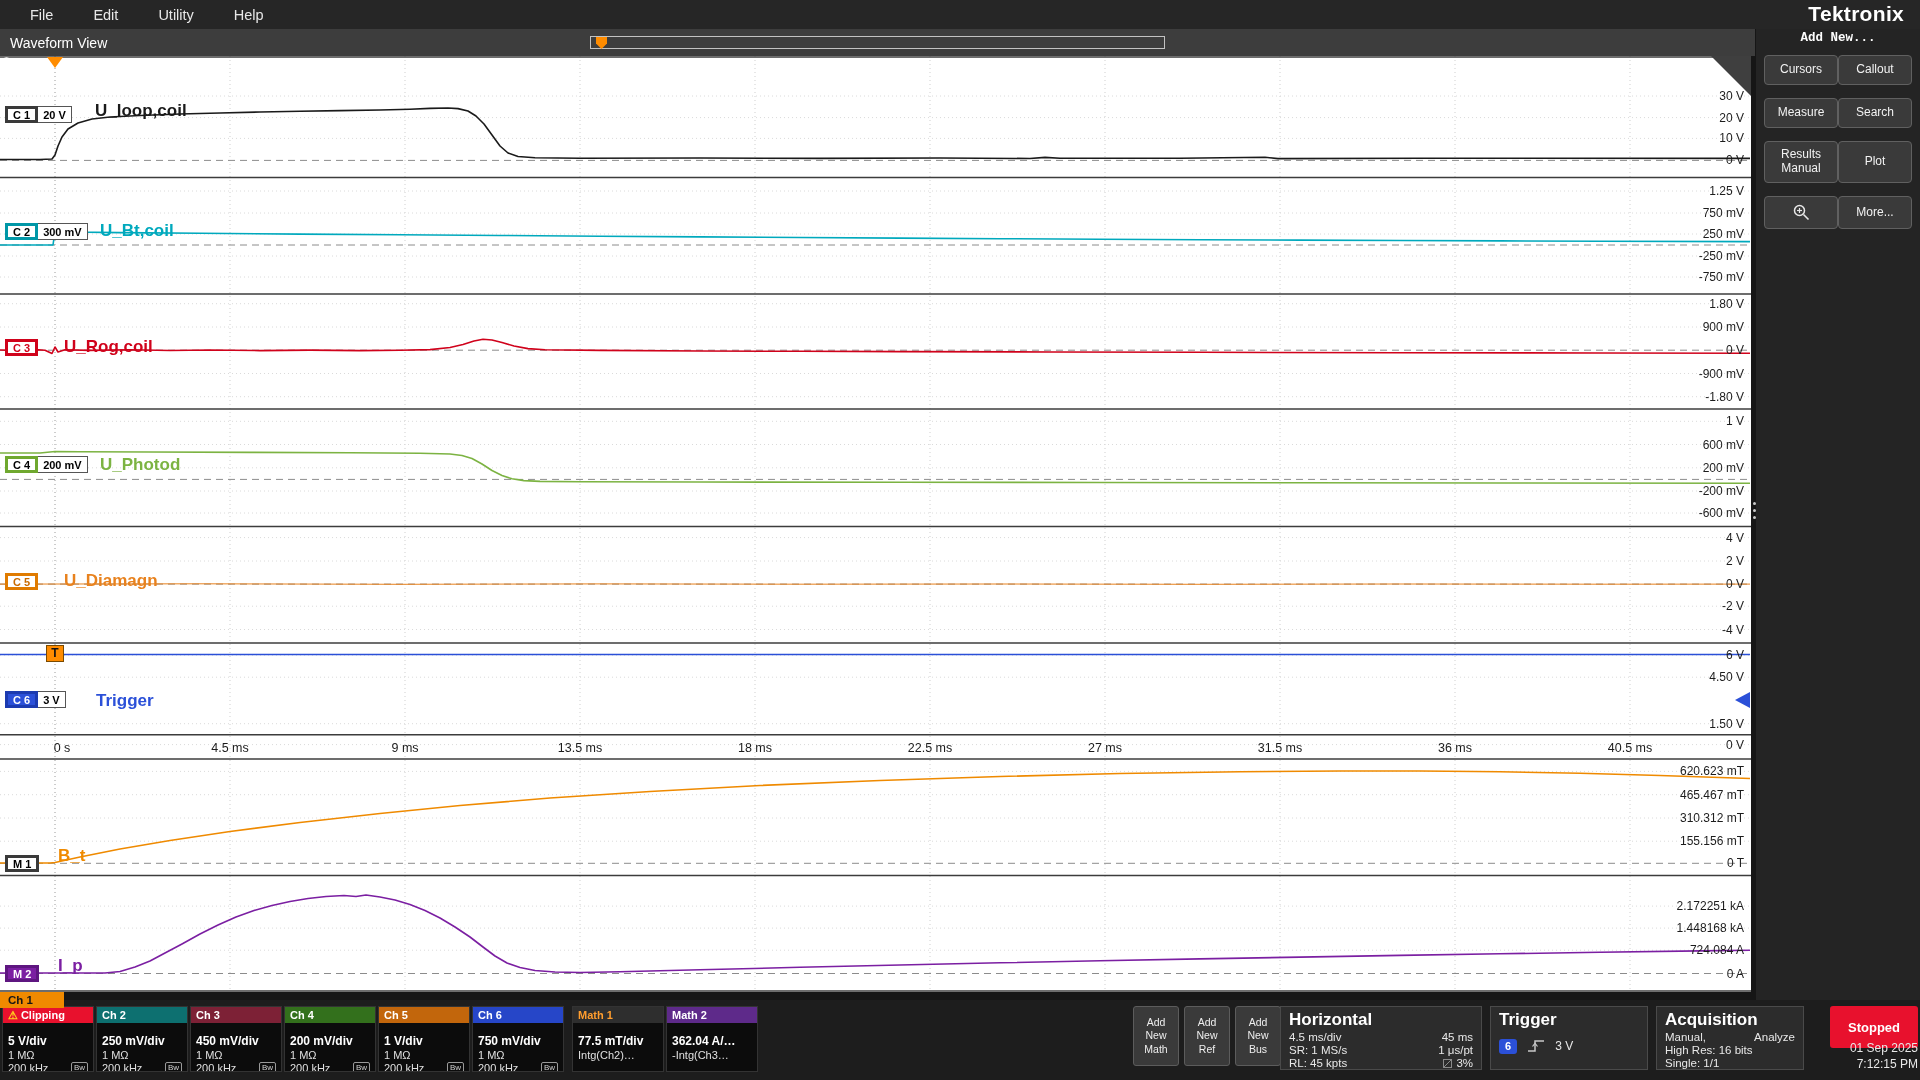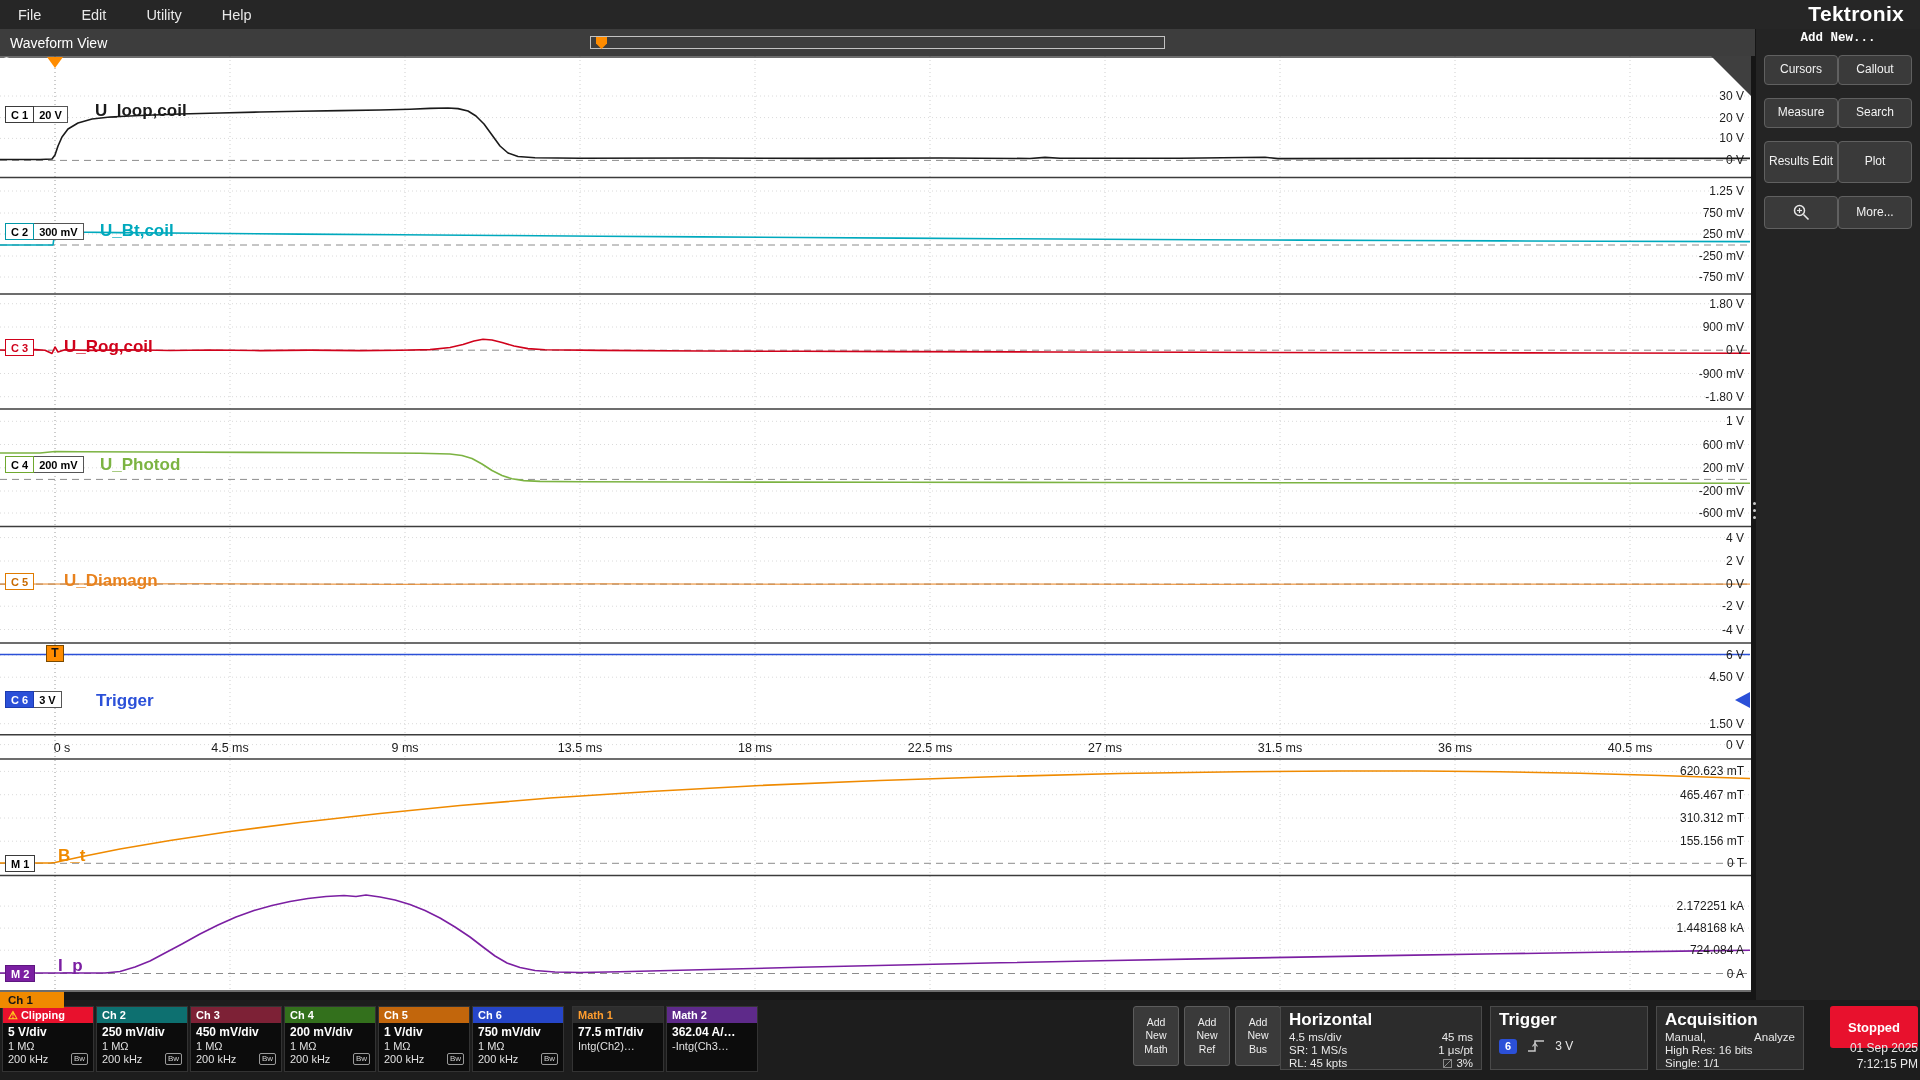--- a/index.html
+++ b/index.html
@@ -5,39 +5,39 @@
   * { box-sizing: border-box; }
   html,body { margin:0; padding:0; }
   body {
     width:1920px; height:1080px; position:relative; overflow:hidden;
     background:#161616; font-family:"Liberation Sans", sans-serif;
     -webkit-font-smoothing:antialiased;
   }
   
   .menu-bar { position:absolute; top:0; left:0; width:1920px; height:29px;
     background:#262626; display:flex; align-items:center; color:#e8e8e8; }
-  #menu-items { display:flex; align-items:center; padding-left:18px; }
+  #menu-items { display:flex; align-items:center; padding-left:30px; }
   .menu-item { margin-right:40px; font-size:14.5px; cursor:default; }
   .logo { position:absolute; right:16px; top:2px; font-size:21px; font-weight:bold;
     color:#ffffff; letter-spacing:.3px; }
   
   .titlebar { position:absolute; top:29px; left:0; width:1755px; height:27px;
     background:#3d3d3d; color:#fff; font-size:14px; display:flex; align-items:center;
     padding-left:10px; }
   .navigator { position:absolute; left:590px; top:7px; width:575px; height:13px;
     border:1px solid #c2c2c2; }
   .nav-marker { position:absolute; left:5px; top:0; width:11px; height:12px;
     background:#ff8c00; clip-path:polygon(0 0,100% 0,100% 55%,50% 100%,0 55%); }
   
   .plot { position:absolute; top:56px; left:0; width:1751px; height:936px; background:#ffffff; }
   .plot svg { position:absolute; left:0; top:0; }
   .plot svg text { font-family:"Liberation Sans", sans-serif; }
   .ch-badge { position:absolute; left:5px; display:flex; height:17px; font-size:11px;
     font-weight:bold; z-index:3; }
-  .ch-badge .tag { border:1px solid #c4b5fd; background:#fff; color:#000;
+  .ch-badge .tag { border:3px solid #c4b5fd; background:#fff; color:#000;
     padding:0 5px; display:flex; align-items:center; }
   .ch-badge .scale { border:1px solid #555; border-left:none; background:#fff;
     color:#000; padding:0 5px; display:flex; align-items:center; }
   .t-badge { position:absolute; left:46px; top:589px; width:18px; height:17px;
     background:#ff8c00; border:1px solid #7a4a00; color:#111; font-weight:bold;
     font-size:12px; text-align:center; line-height:15px; z-index:3; }
   .zoom-corner { position:absolute; right:0; top:0; width:0; height:0;
     border-top:40px solid #3f3f3f; border-left:40px solid transparent; z-index:4; }
   .zoom-glyph { position:absolute; right:4px; top:4px; z-index:5; }
   .ch1-tab { position:absolute; left:0; top:992px; width:64px; height:16px;
@@ -59,21 +59,21 @@
   .sbtn.tall { min-height:42px; }
   .sbtn.mid  { min-height:33px; }
   
   .bottom-bar { position:absolute; left:0; top:1000px; width:1920px; height:80px;
     background:#1d1d1d; }
   #bottom-badges { position:absolute; left:2px; top:6px; display:flex; gap:2px; }
   .badge { width:92px; height:66px; background:#0c0c0c; border:1px solid #333;
     overflow:hidden; }
   .badge .bhead { height:16px; font-size:11px; font-weight:bold; color:#fff;
     display:flex; align-items:center; gap:3px; padding:0 5px; }
-  .badge .brow1 { font-size:12px; font-weight:bold; color:#fff; padding:2px 5px 0; }
+  .badge .brow1 { font-size:12px; font-weight:bold; color:#fff; padding:11px 5px 0; }
   .badge .brow2 { font-size:11px; color:#e0e0e0; padding:1px 5px 0; }
   .badge .brow3 { font-size:11px; color:#e0e0e0; padding:1px 5px 0;
     display:flex; justify-content:space-between; align-items:center; }
   .bw { font-size:8px; border:1px solid #9a9a9a; border-radius:2px; padding:0 2px;
     color:#cfcfcf; line-height:10px; }
   .warn-ico { color:#ffd21e; font-size:11px; }
   #addnew { position:absolute; left:1133px; top:6px; display:flex; gap:5px; }
   .add-btn { width:46px; height:60px; background:#3a3a3a; border:1px solid #5c5c5c;
     border-radius:3px; color:#eee; font-size:10.5px; line-height:1.3; text-align:center;
     display:flex; flex-direction:column; justify-content:center; }
@@ -316,21 +316,21 @@
   <div class="sb-rows" id="sb-rows">
       <div class="sb-row">
         <div class="sbtn">Cursors</div>
         <div class="sbtn">Callout</div>
       </div>
       <div class="sb-row">
         <div class="sbtn">Measure</div>
         <div class="sbtn">Search</div>
       </div>
       <div class="sb-row">
-        <div class="sbtn tall">Results Edit</div>
+        <div class="sbtn tall">Results Manual</div>
         <div class="sbtn tall">Plot</div>
       </div>
       <div class="sb-row">
         <div class="sbtn mid">
           <svg width="19" height="19" viewBox="0 0 19 19">
             <circle cx="7.5" cy="7.5" r="5" fill="none" stroke="#e8e8e8" stroke-width="1.5"></circle>
             <line x1="11.5" y1="11.5" x2="16.5" y2="16.5" stroke="#e8e8e8" stroke-width="1.6"></line>
             <line x1="7.5" y1="5" x2="7.5" y2="10" stroke="#e8e8e8" stroke-width="1.2"></line>
             <line x1="5" y1="7.5" x2="10" y2="7.5" stroke="#e8e8e8" stroke-width="1.2"></line>
           </svg>

